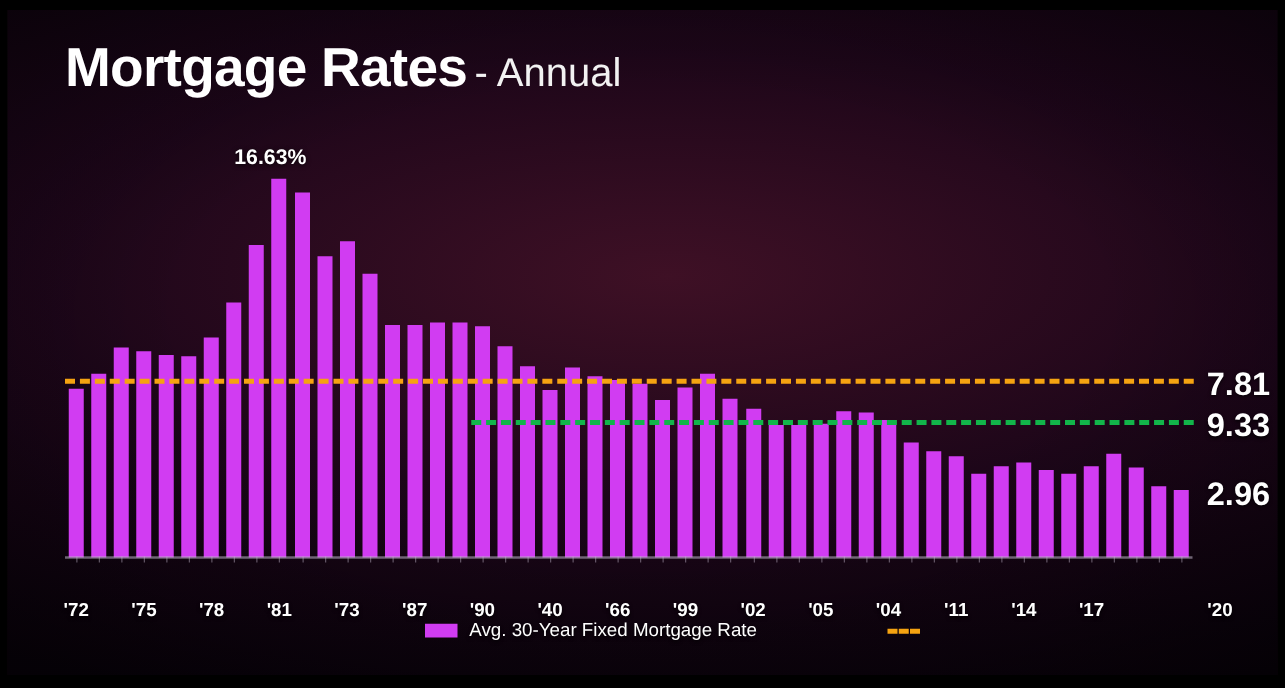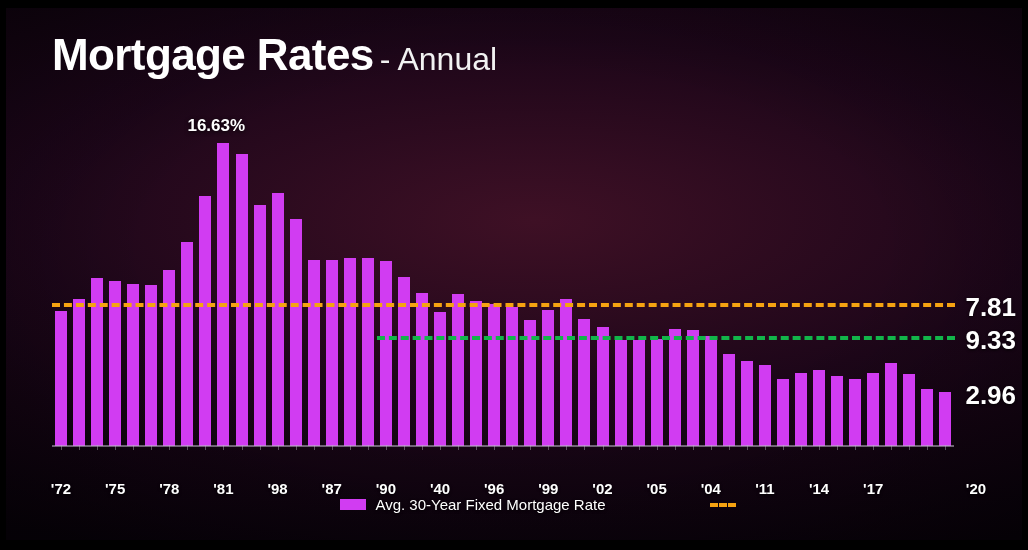--- a/index.html
+++ b/index.html
@@ -289,25 +289,25 @@
     <div id="lab-green" class="reflabel" style="left: 959.45px; top: 317.175px;">9.33</div>
     <div id="lab-last" class="reflabel" style="left: 959.45px; top: 372.043px;">2.96</div>
 
     <div id="peak-label" style="left: 181.45px; top: 107.859px;">16.63%</div>
 
     <div id="xlabels">
         <div class="xlab" style="left: 55px;">'72</div>
         <div class="xlab" style="left: 109.15px;">'75</div>
         <div class="xlab" style="left: 163.3px;">'78</div>
         <div class="xlab" style="left: 217.45px;">'81</div>
-        <div class="xlab" style="left: 271.6px;">'98</div>
+        <div class="xlab" style="left: 271.6px;">'73</div>
         <div class="xlab" style="left: 325.75px;">'87</div>
         <div class="xlab" style="left: 379.9px;">'90</div>
         <div class="xlab" style="left: 434.05px;">'40</div>
-        <div class="xlab" style="left: 488.2px;">'96</div>
+        <div class="xlab" style="left: 488.2px;">'66</div>
         <div class="xlab" style="left: 542.35px;">'99</div>
         <div class="xlab" style="left: 596.5px;">'02</div>
         <div class="xlab" style="left: 650.65px;">'05</div>
         <div class="xlab" style="left: 704.8px;">'04</div>
         <div class="xlab" style="left: 758.95px;">'11</div>
         <div class="xlab" style="left: 813.1px;">'14</div>
         <div class="xlab" style="left: 867.25px;">'17</div>
         <div class="xlab" style="left: 970px;">'20</div>
       </div>
 

